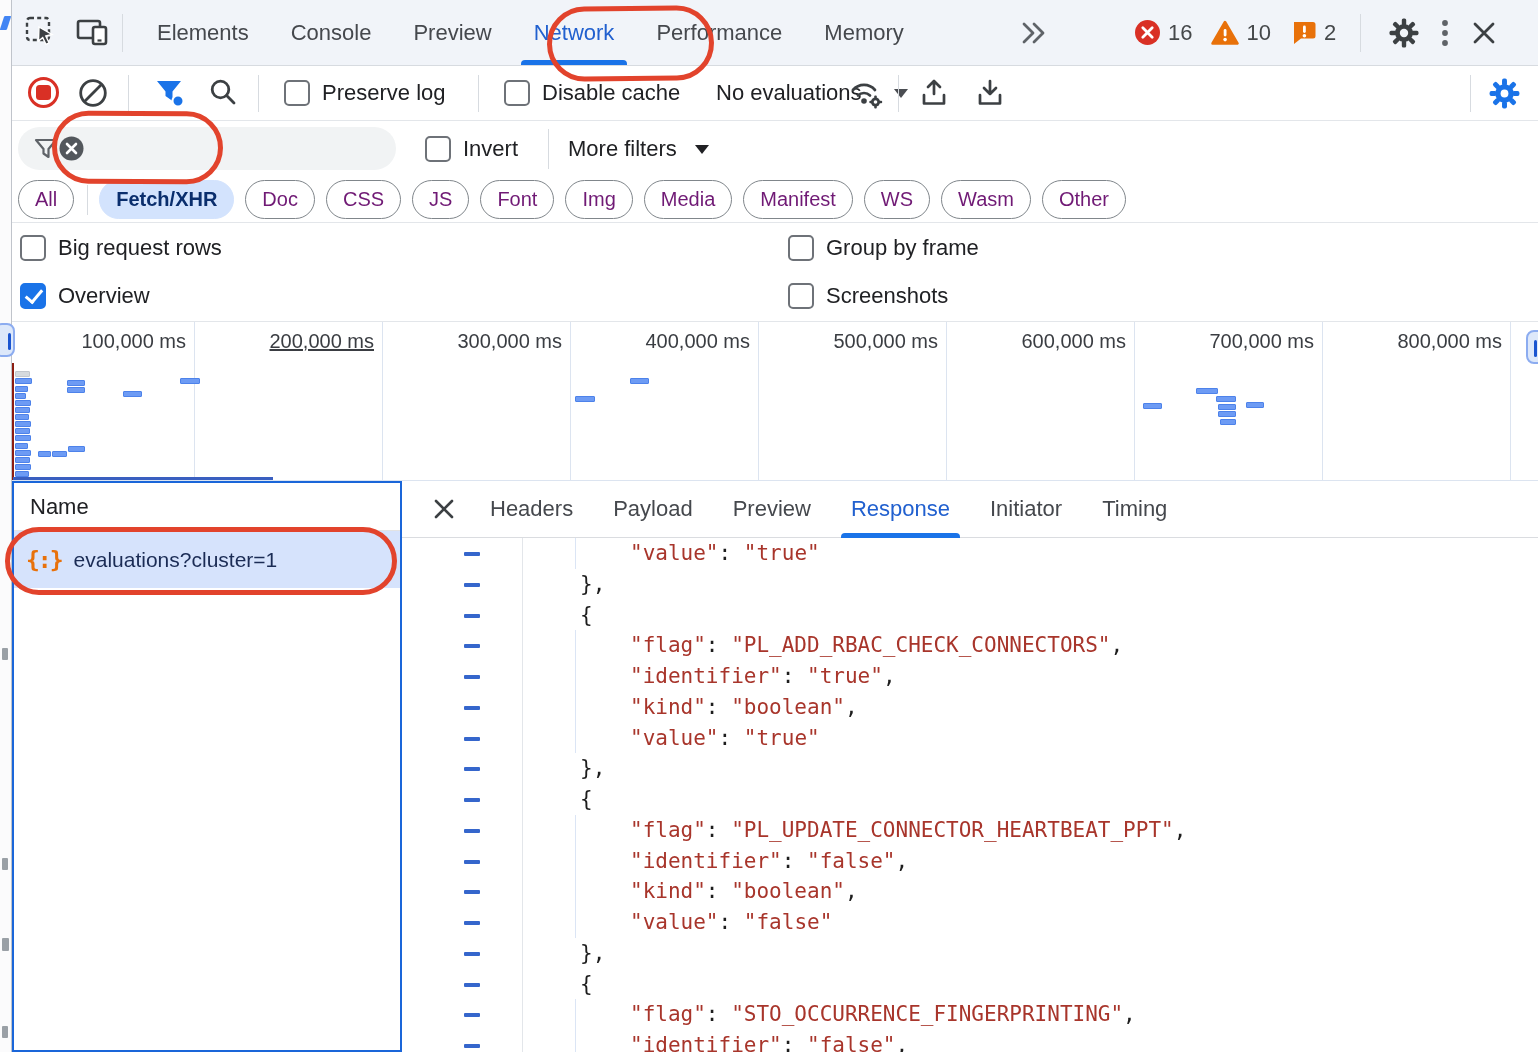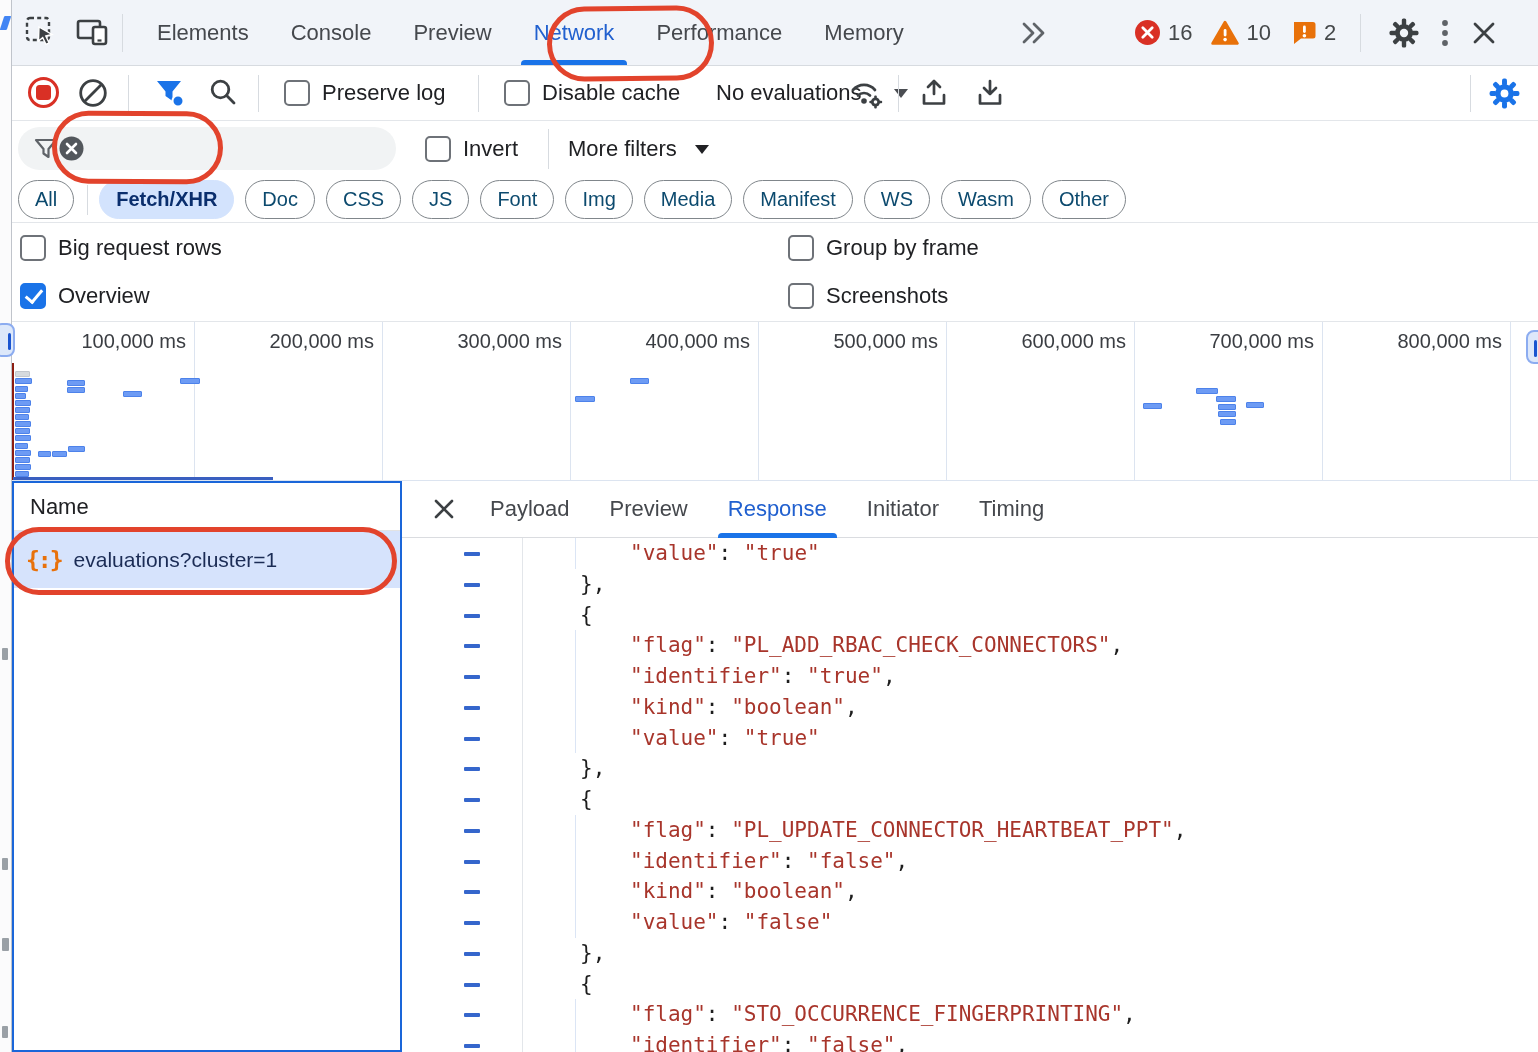--- a/index.html
+++ b/index.html
@@ -52,21 +52,21 @@
   #filter-pill { position:absolute; left:6px; top:6px; width:378px; height:43px; background:#f1f3f4;
     border-radius:22px; display:flex; align-items:center; padding:0 12px 0 16px; }
   #filter-input { flex:1; border:none; outline:none; background:transparent; font-size:21px;
     color:#202124; font-family:"Liberation Sans",sans-serif; margin-left:12px; }
   #filterbar .vsep { top:8px; height:40px; }
 
   
   #chiprow { position:absolute; left:0; top:177px; width:1526px; height:46px; background:#fff;
     border-bottom:1px solid #e3e6ea; display:flex; align-items:center; padding-left:6px; }
   .chip { height:39px; display:flex; align-items:center; padding:0 16px; border:1.5px solid #80868b;
-    border-radius:20px; font-size:20px; color:#0c4a6e; margin-right:11px; white-space:nowrap; }
+    border-radius:20px; font-size:20px; color:#701a75; margin-right:11px; white-space:nowrap; }
   .chip.selected { background:#d3e3fd; border-color:#d3e3fd; color:#0a2e6d; font-weight:bold; }
   .chip-sep { width:1px; height:30px; background:#d7dbe0; margin:0 11px 0 2px; }
 
   
   #optrows { position:absolute; left:0; top:223px; width:1526px; height:99px; background:#fff;
     border-bottom:1px solid #e3e6ea; }
 
   
   #overview { position:absolute; left:0; top:322px; width:1526px; height:159px; background:#fff;
     border-bottom:1px solid #dce4f0; overflow:hidden; }
@@ -363,21 +363,21 @@
       <span class="cb"></span>
       <span class="cb-label">Screenshots</span>
     </div>
   </div>
 
   <div id="overview">
     <div id="tl-grid">
         <div class="tl-divider" style="left: 182px;"></div>
         <div class="tl-label" style="left: 2px; width: 172px;">100,000 ms</div>
         <div class="tl-divider" style="left: 370px;"></div>
-        <div class="tl-label" style="left: 190px; width: 172px;">200,000 ms</div>
+        <div class="tl-label" style="left: 190px; width: 172px; text-decoration: underline;">200,000 ms</div>
         <div class="tl-divider" style="left: 558px;"></div>
         <div class="tl-label" style="left: 378px; width: 172px;">300,000 ms</div>
         <div class="tl-divider" style="left: 746px;"></div>
         <div class="tl-label" style="left: 566px; width: 172px;">400,000 ms</div>
         <div class="tl-divider" style="left: 934px;"></div>
         <div class="tl-label" style="left: 754px; width: 172px;">500,000 ms</div>
         <div class="tl-divider" style="left: 1122px;"></div>
         <div class="tl-label" style="left: 942px; width: 172px;">600,000 ms</div>
         <div class="tl-divider" style="left: 1310px;"></div>
         <div class="tl-label" style="left: 1130px; width: 172px;">700,000 ms</div>
@@ -429,20 +429,21 @@
     </div>
   </div>
 
   <div id="detail-panel">
     <div id="detail-tabs">
       <span id="detail-close">
         <svg width="24" height="24" viewBox="0 0 24 24">
           <path d="M4 4 L20 20 M20 4 L4 20" stroke="#3c4043" stroke-width="2.6" stroke-linecap="round"></path>
         </svg>
       </span>
+    <div class="dtab">Headers</div>
         <div class="dtab">Payload</div>
         <div class="dtab">Preview</div>
         <div class="dtab selected">Response<div class="tab-underline"></div></div>
         <div class="dtab">Initiator</div>
         <div class="dtab">Timing</div>
       </div>
     <div id="code-area">
       <div id="gutter-sep"></div>
     <div class="code-line"><span class="fold-dash"></span><span class="indent-guide"></span><span class="code prop"><span class="str">"value"</span><span class="pun">: </span><span class="str">"true"</span></span></div>
         <div class="code-line"><span class="fold-dash"></span><span class="code brace">},</span></div>

